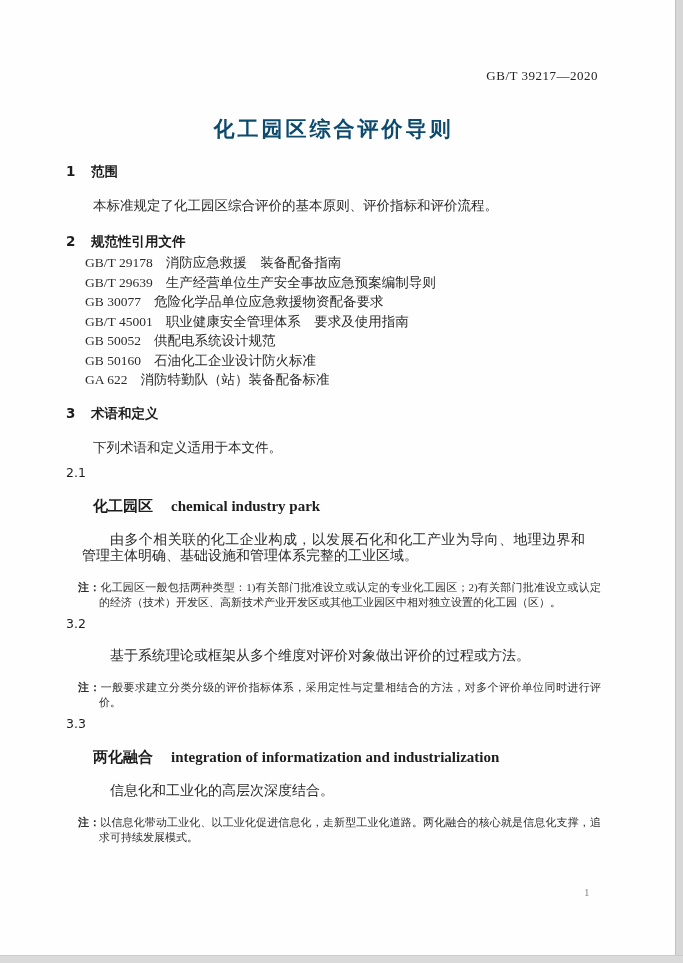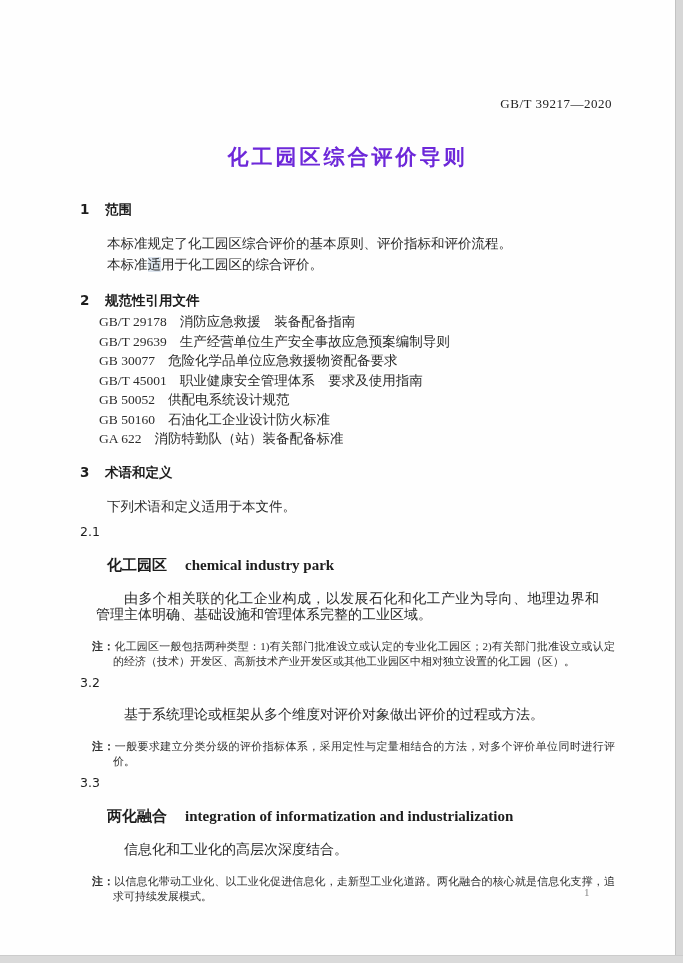--- a/index.html
+++ b/index.html
@@ -19,55 +19,55 @@
     border-left: 1px solid #c2c2c2;
   }
   .edge-bottom {
     position: absolute; left: 0; bottom: 0;
     width: 683px; height: 7px;
     background: #dadada;
     border-top: 1px solid #cccccc;
   }
   .content {
     position: absolute;
-    left: 80px; top: 0;
+    left: 66px; top: 0;
     width: 535px;
-    padding-top: 96px;
+    padding-top: 68px;
   }
   .code-row {
     text-align: right;
     font-size: 13px;
     line-height: 16px;
     letter-spacing: 0.5px;
     color: #222;
     padding-right: 3px;
   }
   .doc-title {
     margin-top: 30px;
     text-align: center;
     font-family: "DejaVu Sans", "Liberation Sans", sans-serif;
     font-weight: bold;
     font-size: 21px;
     line-height: 30px;
     letter-spacing: 3px;
-    color: #6d28d9;
+    color: #0c4a6e;
   }
   .sec-heading {
     margin-top: 24px;
     font-family: "DejaVu Sans", "Liberation Sans", sans-serif;
     font-weight: bold;
     font-size: 13.5px;
     line-height: 19px;
     color: #1d1d1d;
   }
   .sec-heading .sec-num {
     display: inline-block;
     min-width: 25px;
   }
-  .sec1-heading { margin-top: 28px; }
+  .sec1-heading { margin-top: 18px; }
   .sec2-heading { margin-top: 16px; }
   .sec3-heading { margin-top: 14px; }
   .body-para {
     margin: 0;
     margin-top: 14px;
     font-size: 13.5px;
     line-height: 21px;
     text-align: justify;
     text-indent: 2em;
   }
@@ -142,21 +142,20 @@
   <div class="content">
 
     <div class="code-row">GB/T 39217—2020</div>
 
     <div class="doc-title">化工园区综合评价导则</div>
 
     <div class="sec-heading sec1-heading">
       <span class="sec-num">1</span><span>范围</span>
     </div>
     <p class="body-para"><span>本标准规定了化工园区综合评价的基本原则、评价指标和评价流程。</span></p>
-    <p class="body-para"><span>本标准</span><span class="hl-char">适</span><span>用于化工园区的综合评价。</span></p>
 
     <div class="sec-heading sec2-heading">
       <span class="sec-num">2</span><span>规范性引用文件</span>
     </div>
 
     <div class="ref-list">
       <div class="ref-row"><span class="ref-code">GB/T 29178</span><span class="ref-title">消防应急救援　装备配备指南</span></div>
       <div class="ref-row"><span class="ref-code">GB/T 29639</span><span class="ref-title">生产经营单位生产安全事故应急预案编制导则</span></div>
       <div class="ref-row"><span class="ref-code">GB 30077</span><span class="ref-title">危险化学品单位应急救援物资配备要求</span></div>
       <div class="ref-row"><span class="ref-code">GB/T 45001</span><span class="ref-title">职业健康安全管理体系　要求及使用指南</span></div>

